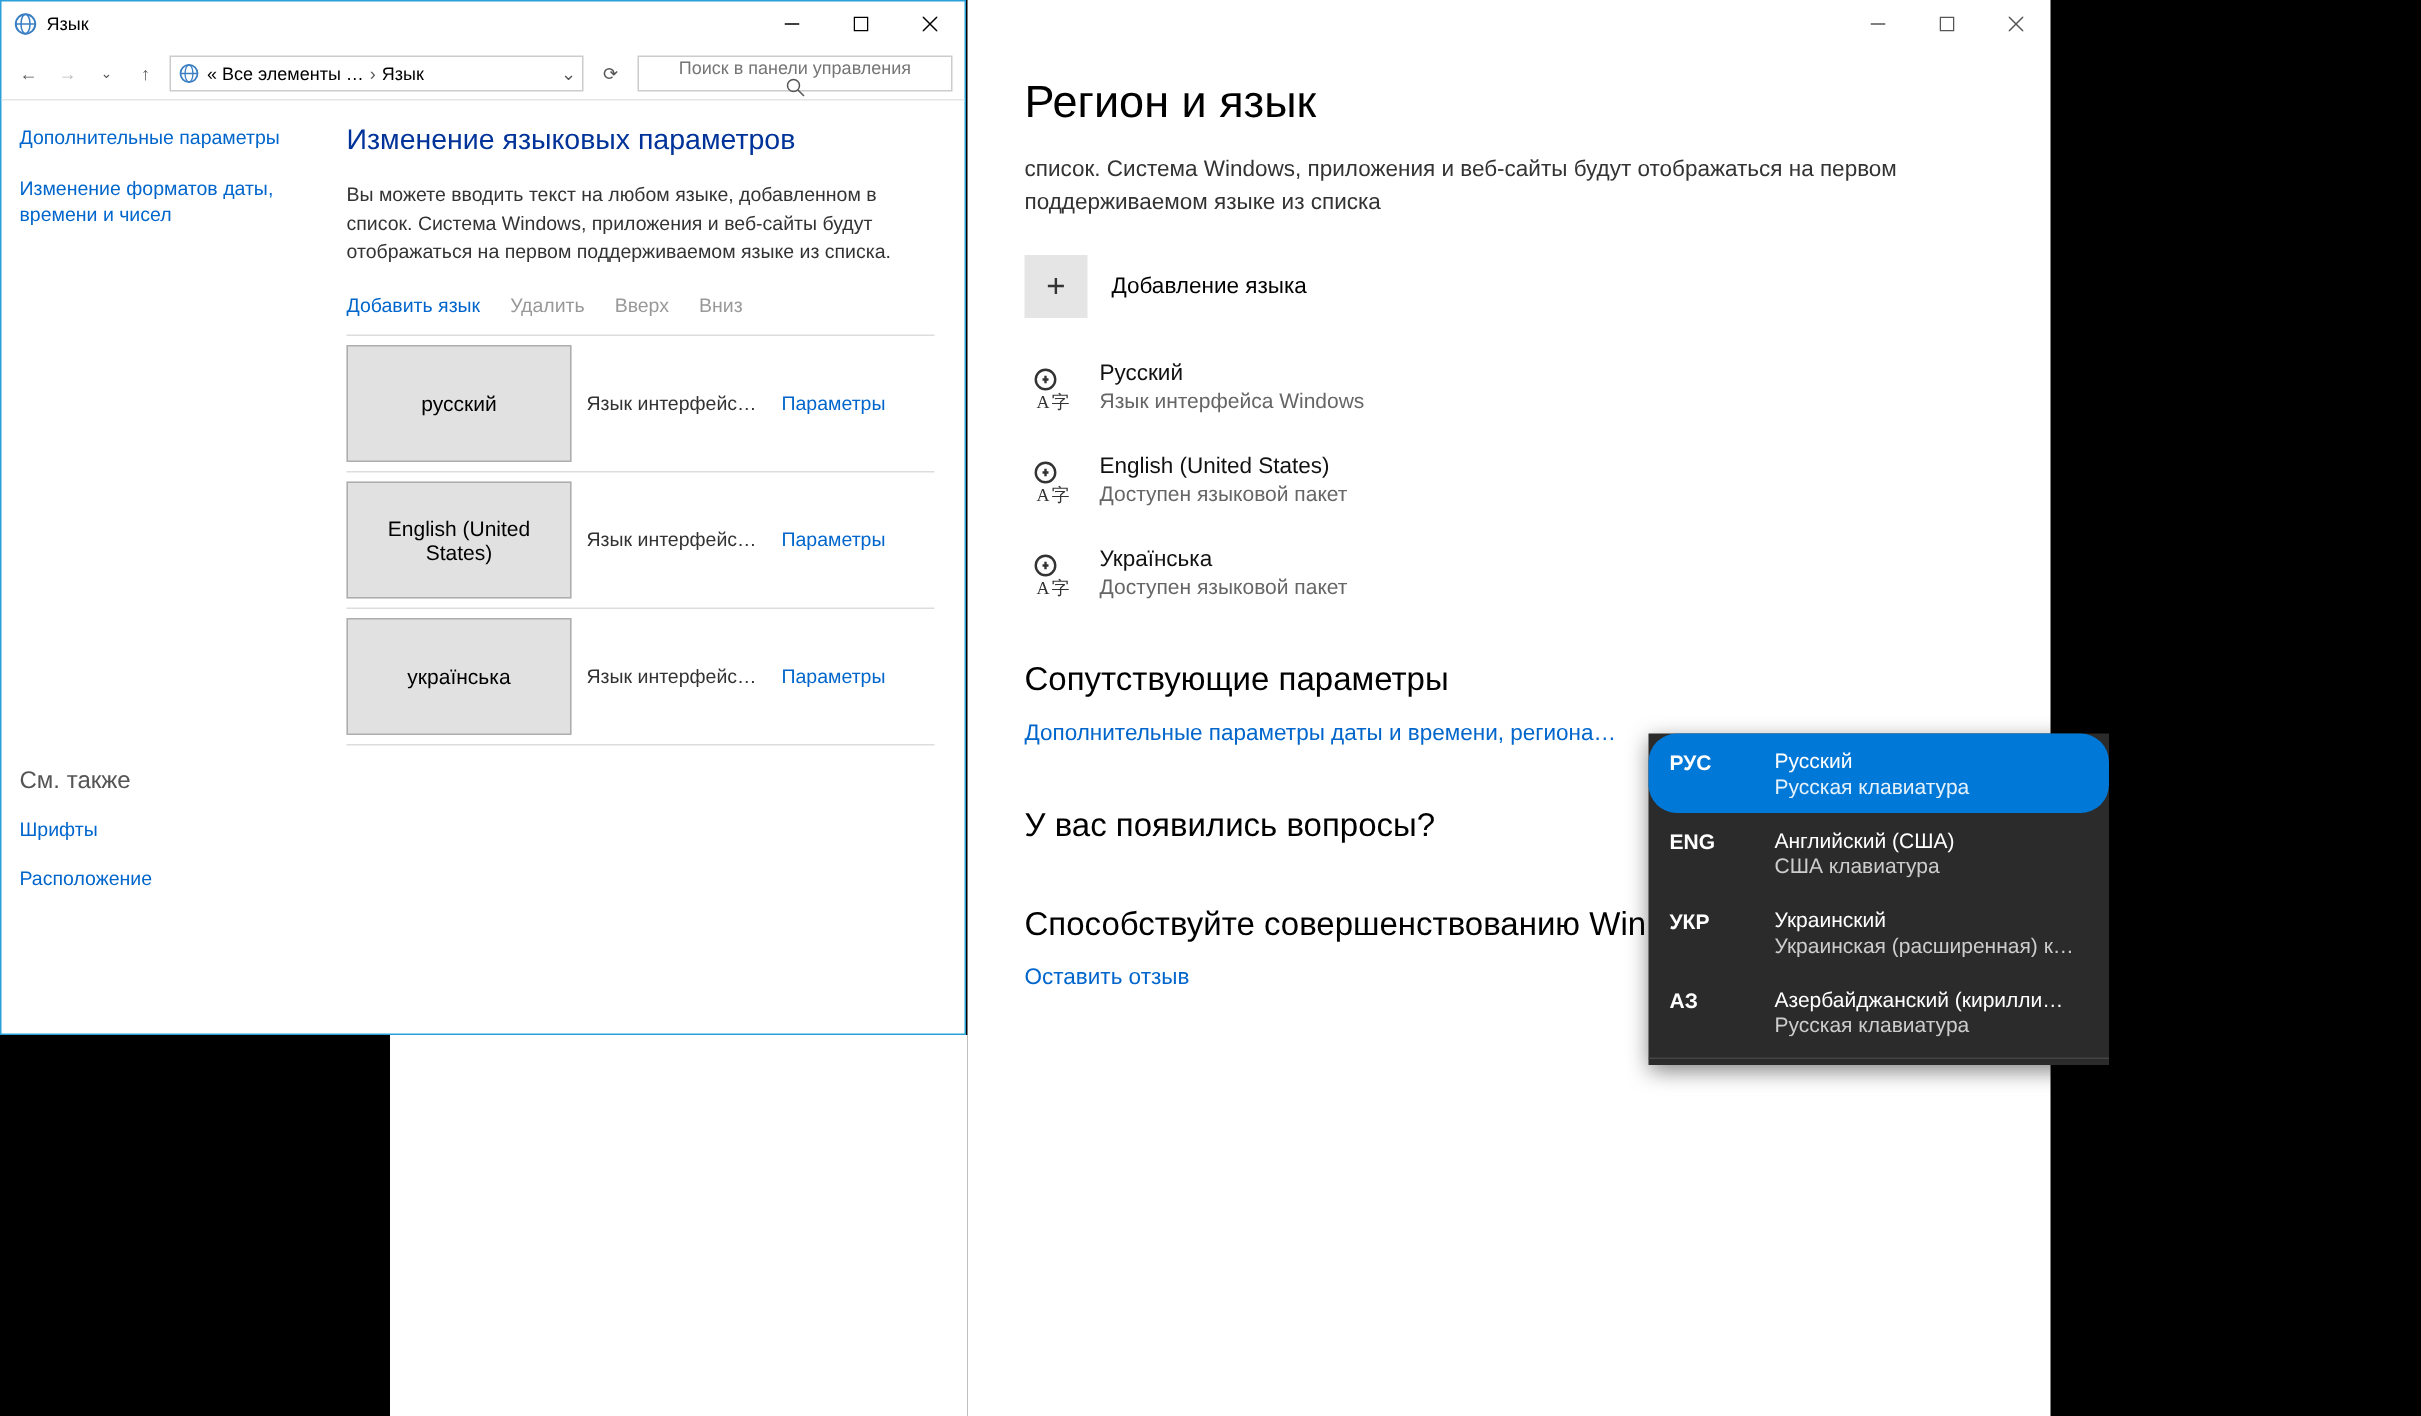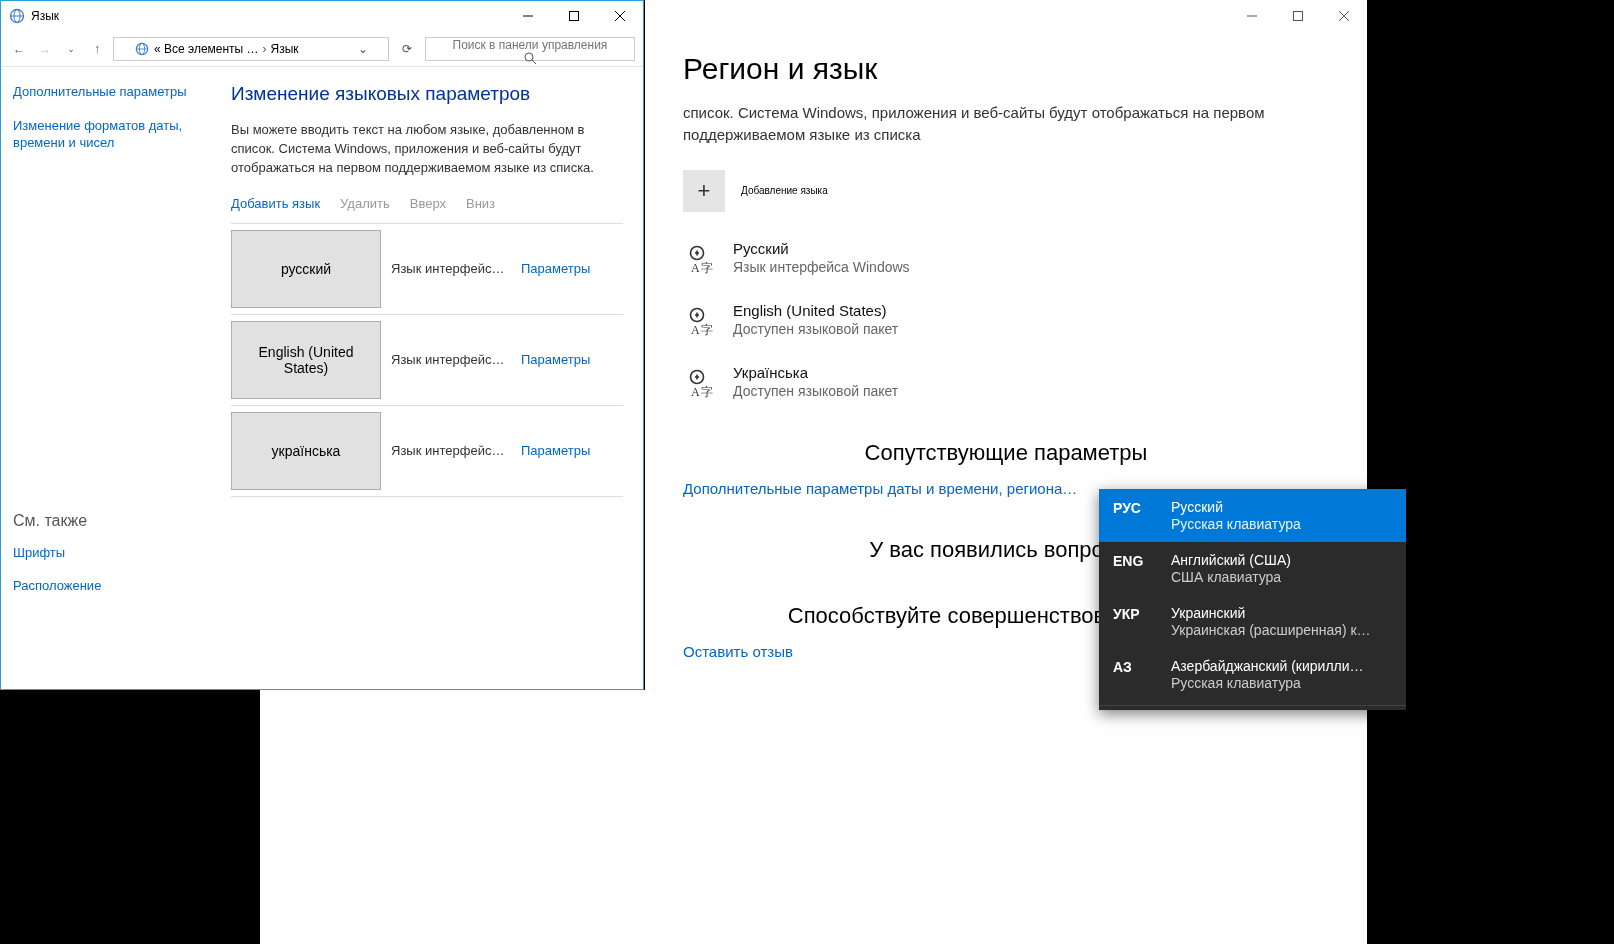--- a/index.html
+++ b/index.html
@@ -48,21 +48,21 @@
   gap: 6px;
   font-size: 12px;
 }
 .cp-nav-arrow { width: 20px; display:flex; justify-content:center; color:#555; }
 .cp-path {
   flex: 1;
   border: 1px solid #ccc;
   height: 24px;
   display: flex;
   align-items: center;
-  padding: 0 20px;
+  padding: 0 4px;
   gap: 4px;
 }
 .cp-path-icon { width:16px; height:16px; display:flex; align-items:center; justify-content:center; }
 .cp-path-text { white-space: nowrap; overflow: hidden; }
 .cp-path-sep { color:#555; }
 .cp-path-dd { margin-left:auto; color:#555; }
 .cp-refresh { width:24px; height:24px; display:flex; align-items:center; justify-content:center; color:#555; }
 .cp-search {
   width: 210px; height: 24px;
   border: 1px solid #ccc;
@@ -118,46 +118,47 @@
 }
 .settings-winbtn { width:46px; height:32px; display:flex; align-items:center; justify-content:center; color:#555; }
 .settings-winbtn svg { width:10px; height:10px; }
 
 .settings-body { padding: 20px 38px; }
 .settings-h1 { font-size: 30px; font-weight: 300; margin-bottom: 16px; }
 .settings-desc { font-size: 15px; color:#333; line-height:1.45; margin-bottom: 24px; }
 
 .add-lang { display:flex; align-items:center; gap:16px; margin-bottom:28px; cursor:pointer; }
 .add-lang-btn { width:42px; height:42px; background:#e5e5e5; display:flex; align-items:center; justify-content:center; font-size:22px; color:#333; }
-.add-lang-label { font-size:10px; }
+.add-lang-label { font-size:15px; }
 
 .lang-item { display:flex; align-items:flex-start; gap:16px; margin-bottom:26px; cursor:pointer; }
 .lang-icon { width:34px; height:34px; display:flex; align-items:center; justify-content:center; margin-top:2px; }
 .lang-info-name { font-size:15px; color:#111; }
 .lang-info-sub { font-size:14px; color:#666; margin-top:2px; }
 
-.settings-h2 { font-size:22px; font-weight:400; margin-top:40px; margin-bottom:14px;text-align:center; }
+.settings-h2 { font-size:22px; font-weight:400; margin-top:40px; margin-bottom:14px; }
 .settings-link { color:#0066cc; font-size:15px; cursor:pointer; }
 
 
 .flyout {
   position: absolute;
   right: 208px; top: 489px;
   width: 307px;
   background: #2b2b2b;
   color: #fff;
   font-size: 14px;
   box-shadow: 0 4px 14px rgba(0,0,0,0.5);
 }
 .flyout-item {
   display:flex;
   padding: 10px 14px;
-  gap: 14px;
+  gap: 26px;
   cursor: pointer;
   align-items: flex-start;
+  border-radius: 19px;
 }
 .flyout-item.selected { background: #0078d7; }
 .flyout-code { width: 44px; font-weight:600; font-size:14px; padding-top:1px; }
 .flyout-texts { flex:1; }
 .flyout-name { font-size:14px; }
 .flyout-kbd { font-size:14px; color:#ccc; margin-top:1px; white-space:nowrap; overflow:hidden; text-overflow:ellipsis; }
 .flyout-item.selected .flyout-kbd { color:#e6f2fb; }
 .flyout-sep { height:1px; background:#444; margin:4px 0; }
 .flyout-settings { display:flex; align-items:center; gap:16px; padding:14px; cursor:pointer; }
 .flyout-gear { width:24px; height:24px; display:flex; align-items:center; justify-content:center; }

